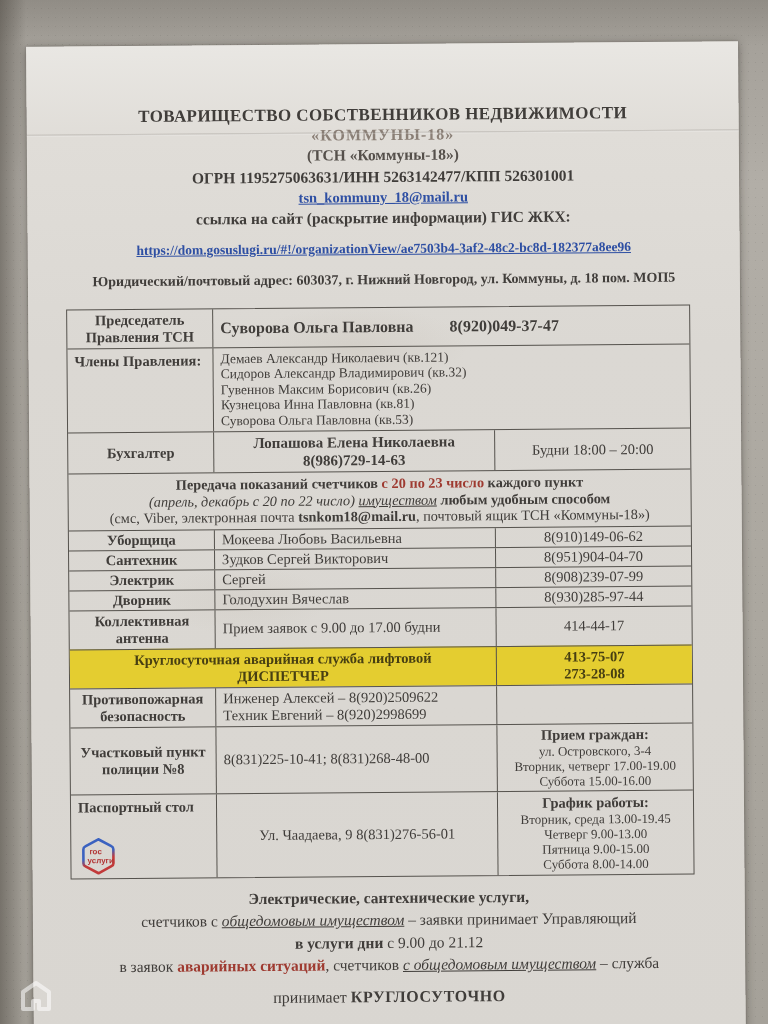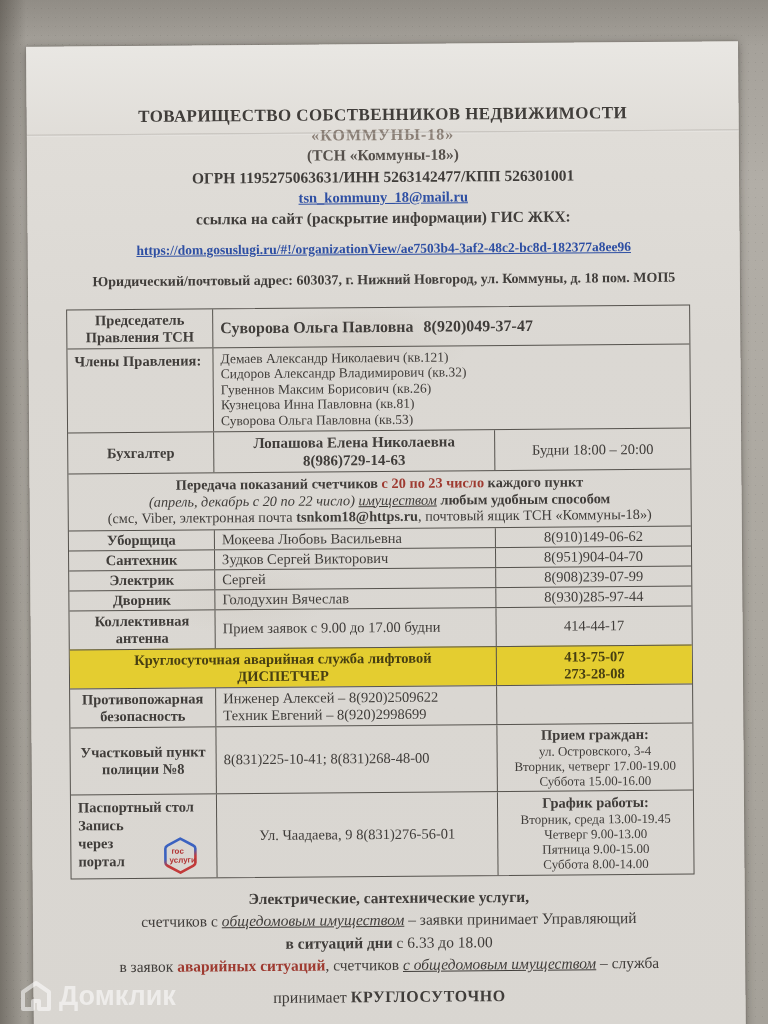--- a/index.html
+++ b/index.html
@@ -59,21 +59,21 @@
   .trow:first-child{border-top:none;}
   .trow.merge2{grid-template-columns:145px 477px;}
   .trow.merge-all{grid-template-columns:622px;}
   .trow.merge-left{grid-template-columns:426px 196px;}
   .cell{border-left:1.2px solid #55524d;padding:2px 7px;display:flex;flex-direction:column;justify-content:center;}
   .cell:first-child{border-left:none;}
   .lbl{font-weight:bold;text-align:center;}
   .lbl-left{font-weight:bold;text-align:left;}
   .cen{text-align:center;}
   .chairman-val{font-weight:bold;font-size:16px;}
-  .chairman-val .ph{margin-left:10px;}
+  .chairman-val .ph{margin-left:36px;}
   .members{font-size:13.5px;line-height:15.4px;padding-top:3px;padding-bottom:3px;}
   .acct-name{font-weight:bold;text-align:center;line-height:18px;font-size:15px;}
   .meters{text-align:center;line-height:16.5px;font-size:14.3px;padding:3px 4px;}
   .red{color:#9e3a30;}
   .b{font-weight:bold;}
   .it{font-style:italic;}
   .u-it{font-style:italic;text-decoration:underline;}
   .staff-row .cell{min-height:14px;padding-top:1px;padding-bottom:1px;}
   .yellow{background:#e4cd30;}
   .yellow .cell{color:#473f12;}
@@ -141,21 +141,21 @@
         <div class="acct-name">Лопашова Елена Николаевна</div>
         <div class="acct-name">8(986)729-14-63</div>
       </div>
       <div class="cell cen">Будни 18:00 – 20:00</div>
     </div>
 
     <div class="trow merge-all">
       <div class="cell meters">
         <div><span class="b">Передача показаний счетчиков </span><span class="b red">с 20 по 23 число</span><span class="b"> каждого пункт</span></div>
         <div><span class="it">(апрель, декабрь с 20 по 22 число) </span><span class="u-it">имуществом</span><span class="b"> любым удобным способом</span></div>
-        <div><span>(смс, Viber, электронная почта </span><span class="b">tsnkom18@https.ru</span><span>, почтовый ящик ТСН «Коммуны-18»)</span></div>
+        <div><span>(смс, Viber, электронная почта </span><span class="b">tsnkom18@mail.ru</span><span>, почтовый ящик ТСН «Коммуны-18»)</span></div>
       </div>
     </div>
 
     <div class="trow staff-row">
       <div class="cell lbl">Уборщица</div>
       <div class="cell">Мокеева Любовь Васильевна</div>
       <div class="cell cen">8(910)149-06-62</div>
     </div>
     <div class="trow staff-row">
       <div class="cell lbl">Сантехник</div>
@@ -207,21 +207,20 @@
         <div class="small-sched">ул. Островского, 3-4</div>
         <div class="small-sched">Вторник, четверг 17.00-19.00</div>
         <div class="small-sched">Суббота 15.00-16.00</div>
       </div>
     </div>
 
     <div class="trow">
       <div class="cell" style="padding-top:4px;justify-content:flex-start;">
         <div class="lbl-left">Паспортный стол</div>
         <div class="passport-label">
-          <div class="passport-words">Запись через портал</div>
           <div class="gosuslugi">
             <svg width="40" height="40" viewBox="0 0 40 40">
               <defs>
                 <linearGradient id="gg" x1="0" y1="0" x2="0.3" y2="1">
                   <stop offset="0" stop-color="#3b62c0"></stop>
                   <stop offset="0.55" stop-color="#3b62c0"></stop>
                   <stop offset="0.75" stop-color="#c23a3a"></stop>
                   <stop offset="1" stop-color="#c23a3a"></stop>
                 </linearGradient>
               </defs>
@@ -240,24 +239,23 @@
         <div class="small-sched">Пятница 9.00-15.00</div>
         <div class="small-sched">Суббота 8.00-14.00</div>
       </div>
     </div>
 
   </div>
 
   <div class="foot">
     <div class="b">Электрические, сантехнические услуги,</div>
     <div><span>счетчиков с </span><span class="u-it">общедомовым имуществом</span><span> – заявки принимает Управляющий</span></div>
-    <div><span class="b">в ситуаций дни</span><span> с 6.33 до 18.00</span></div>
+    <div><span class="b">в услуги дни</span><span> с 9.00 до 21.12</span></div>
     <div><span>в заявок </span><span class="b red">аварийных ситуаций</span><span>, счетчиков </span><span class="u-it">с общедомовым имуществом</span><span> – служба</span></div>
     <div class="last"><span>принимает </span><span class="b ls">КРУГЛОСУТОЧНО</span></div>
   </div>
 </div>
 
 <div class="watermark">
   <svg width="32" height="32" viewBox="0 0 32 32">
     <path d="M16 3 L29 12 V29 H19 V21 H13 V29 H3 V12 Z" fill="none" stroke="rgba(255,255,255,.55)" stroke-width="4" stroke-linejoin="round"></path>
   </svg>
-  <span>Домклик</span>
 </div>
 
 </body></html>

